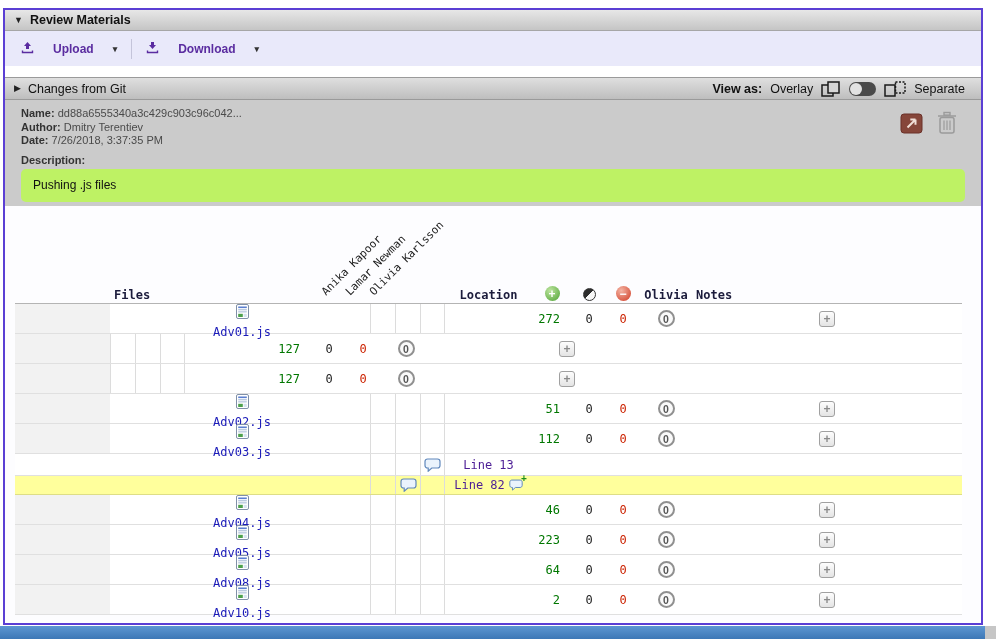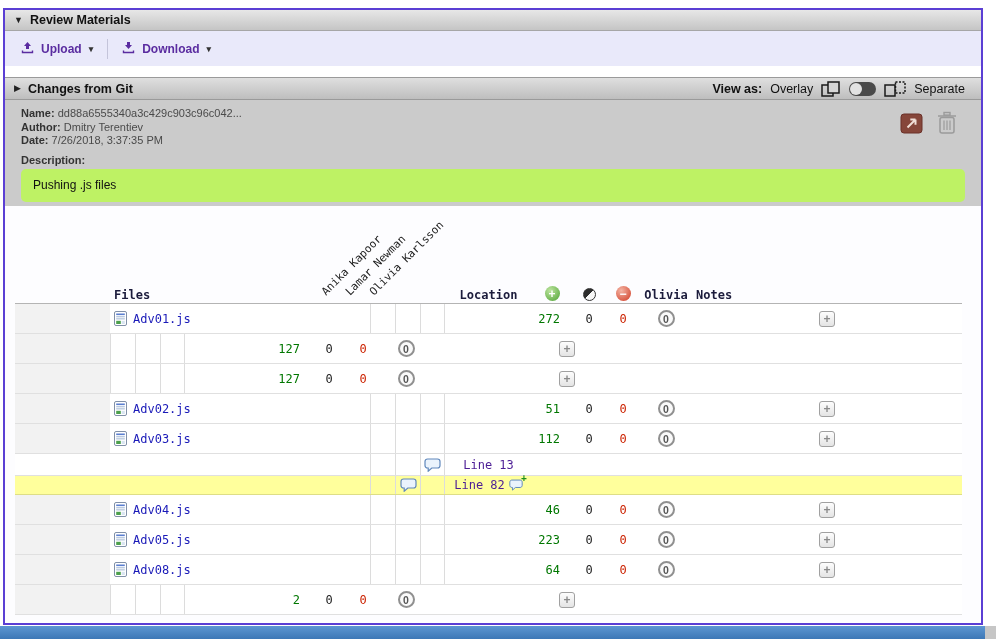--- a/index.html
+++ b/index.html
@@ -28,38 +28,38 @@
   }
   .tri { font-size: 9px; color: #222; line-height: 1; }
   .panel-title { font-size: 12.5px; font-weight: bold; color: #111; }
 
   
   .toolbar {
     height: 35px; background: #e9e9fa;
     display: flex; align-items: center; padding: 0 8px;
   }
   .tool-btn {
-    display: inline-flex; align-items: center; gap: 7px;
+    display: inline-flex; align-items: center; gap: 19px;
     background: none; border: 0; cursor: pointer;
     color: #5a2ca0; font-family: "Liberation Sans", sans-serif;
     font-size: 12px; font-weight: bold; padding: 4px 8px; text-align: center;
   }
   .tool-btn .caret { color: #333; font-size: 9px; }
   .tool-sep { width: 1px; height: 20px; background: #c4c4da; margin: 0 6px; }
   .gap { height: 11px; background: #fff; }
 
   
   .changes-bar {
     height: 23px;
     background: linear-gradient(#dfdfdf, #bebebe);
     border-top: 1px solid #9a9a9a; border-bottom: 1px solid #9a9a9a;
     display: flex; align-items: center; padding: 0 16px 0 9px;
   }
   .changes-left { display: flex; align-items: center; gap: 7px; }
-  .changes-title { font-size: 12.5px; font-weight: bold; color: #111; }
+  .changes-title { font-size: 12.5px; font-weight: normal; color: #111; }
   .viewas { margin-left: auto; display: flex; align-items: center; gap: 8px; font-size: 12.5px; color: #111; }
   .viewas .lbl { font-weight: bold; }
   .viewas .vic { display: inline-flex; align-items: center; cursor: pointer; }
   .toggle { width: 27px; height: 14px; border-radius: 8px; background: #4a4a4a; position: relative; display: inline-block; cursor: pointer; }
   .knob { position: absolute; left: 1px; top: 1px; width: 12px; height: 12px; border-radius: 50%; background: #e2e2e2; }
 
   
   .metadata {
     height: 106px; background: #cbcbcb; position: relative;
     padding: 7px 16px 0; font-size: 11px; color: #4a4a4a;
@@ -122,21 +122,21 @@
   }
   .ic-del {
     width: 15px; height: 15px; border-radius: 50%;
     background: radial-gradient(circle at 35% 30%, #f4b3a3, #cf3a22);
     color: #fff; font-size: 12px; font-weight: bold;
     display: flex; align-items: center; justify-content: center; line-height: 0;
   }
 
   .file-row { height: 30px; border-bottom: 1px solid #e0e0e0; background: #fff; }
   .file-row .c-gutter { background: #f2f2f2; }
-  .file-row .c-files { display: flex; align-items: center; gap: 6px; padding-left: 4px; }
+  .file-row .c-files { display: flex; align-items: center; gap: 6px; padding-left: 4px; flex-direction: column; }
   .file-icon { display: inline-flex; }
   .file-name {
     font-family: "DejaVu Sans Mono", monospace; font-size: 12px;
     color: #1a1ab8; text-decoration: none; cursor: pointer;
   }
   .num { font-family: "DejaVu Sans Mono", monospace; font-size: 12px; display: flex; align-items: center; }
   .c-add.num { justify-content: flex-end; padding-right: 12px; color: #007700; }
   .c-mod.num { justify-content: center; color: #222; }
   .c-del.num { justify-content: center; color: #cc2200; }
   .file-row .c-status, .c-status.flexc { display: flex; align-items: center; justify-content: center; }
@@ -567,20 +567,33 @@
                 <span>0</span>
               </span>
     </div>
     <div class="cell c-notes">
       <button class="note-add">+</button>
     </div>
   </div>
 
   <div class="row file-row">
     <div class="cell c-gutter"></div>
+    <div class="cell c-files">
+      <span class="file-icon">
+                <svg width="13" height="15" viewBox="0 0 13 15">
+                  <rect x="0.5" y="0.5" width="12" height="14" rx="1.5" fill="#ffffff" stroke="#8090a8"></rect>
+                  <rect x="2.2" y="2.5" width="8.6" height="1.6" fill="#5b7fd0"></rect>
+                  <rect x="2.2" y="5.2" width="8.6" height="1.1" fill="#a8bcd8"></rect>
+                  <rect x="2.2" y="7.3" width="8.6" height="1.1" fill="#a8bcd8"></rect>
+                  <rect x="2.2" y="9.8" width="4.6" height="3.2" fill="#4ca04c"></rect>
+                  <rect x="7.6" y="9.8" width="3.2" height="3.2" fill="#d8e4f0"></rect>
+                </svg>
+              </span>
+      <a class="file-name">Adv10.js</a>
+    </div>
     <div class="cell c-r"></div>
     <div class="cell c-r"></div>
     <div class="cell c-r c-r-last"></div>
     <div class="cell c-loc"></div>
     <div class="cell c-add num">2</div>
     <div class="cell c-mod num">0</div>
     <div class="cell c-del num">0</div>
     <div class="cell c-status">
       <span class="status-badge">
                 <span>0</span>

